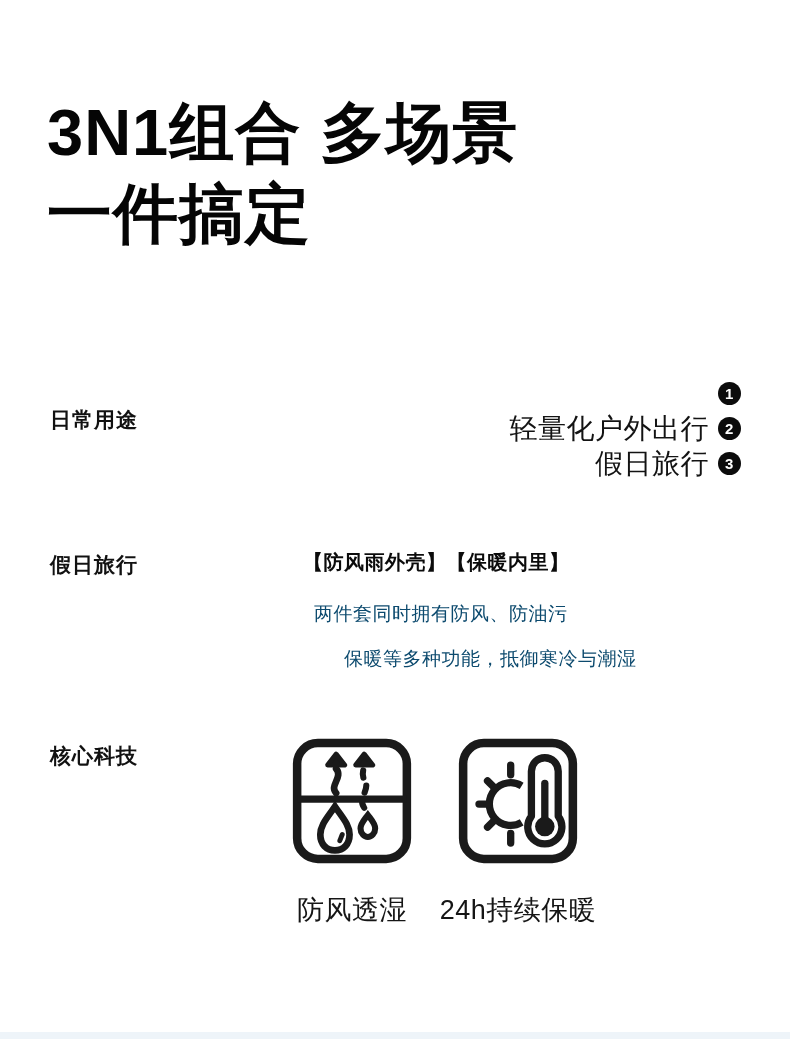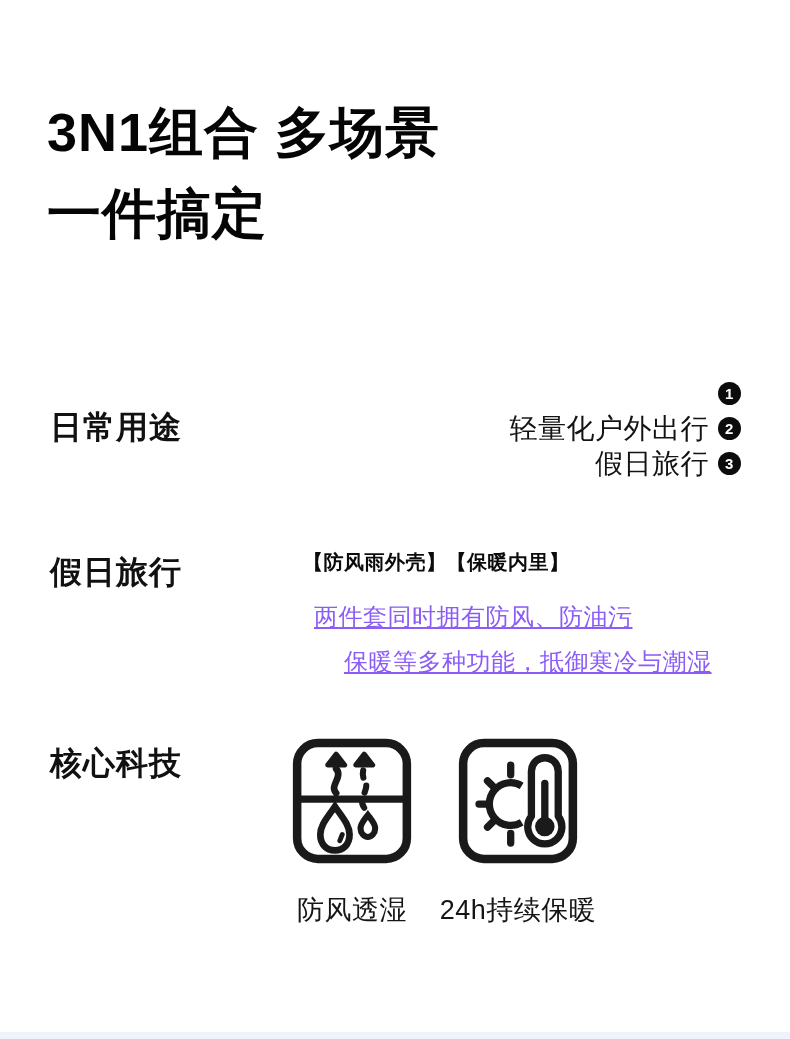--- a/index.html
+++ b/index.html
@@ -2,25 +2,25 @@
 <html><head>
 <meta charset="utf-8">
 <style>
   html,body { margin:0; padding:0; background:#ffffff; }
   .page {
     position:relative; width:790px; height:1039px; background:#ffffff;
     font-family:"Liberation Sans","DejaVu Sans",sans-serif; color:#151515; overflow:hidden;
   }
   .title {
     position:absolute; left:47px; top:92px; margin:0;
-    font-size:54px; font-weight:900; line-height:81px; color:#050505; letter-spacing:1px;
+    font-size:65px; font-weight:900; line-height:81px; color:#050505; letter-spacing:1px;
   }
   .title-line { display:block; }
   .section-label {
-    position:absolute; left:50px; font-size:32px; font-weight:600; color:#111111; letter-spacing:1px;
+    position:absolute; left:50px; font-size:21px; font-weight:600; color:#111111; letter-spacing:1px;
   }
   #label-daily { top:406px; }
   #label-func  { top:551px; }
   #label-tech  { top:742px; }
   .use-list {
     position:absolute; top:376px; right:49px;
     display:flex; flex-direction:column; align-items:flex-end;
   }
   .use-item {
     display:flex; align-items:center; gap:9px; height:35px;
@@ -29,22 +29,22 @@
   .num-badge {
     display:inline-flex; width:23px; height:23px; border-radius:50%;
     background:#0c0c0c; color:#ffffff; font-size:15px; font-weight:700;
     align-items:center; justify-content:center; line-height:1;
   }
   .func-headline {
     position:absolute; left:303px; top:549px;
     font-size:20px; font-weight:700; color:#0b0b0b; letter-spacing:0.5px; white-space:nowrap;
   }
   .func-desc {
-    position:absolute; font-size:24px; font-weight:500; color:#8b5cf6;
-    letter-spacing:0.5px; white-space:nowrap;text-decoration:underline;
+    position:absolute; font-size:19px; font-weight:500; color:#0c4a6e;
+    letter-spacing:0.5px; white-space:nowrap;
   }
   #func-desc-1 { left:314px; top:601px; }
   #func-desc-2 { left:344px; top:646px; }
   .features { position:absolute; left:269px; top:737px; display:flex; }
   .feature { width:166px; display:flex; flex-direction:column; align-items:center; }
   .feature-icon { width:122px; height:128px; display:block; }
   .feature-label {
     margin-top:27px; font-size:27px; font-weight:500;
     white-space:nowrap; color:#151515; letter-spacing:0.5px;
   }

